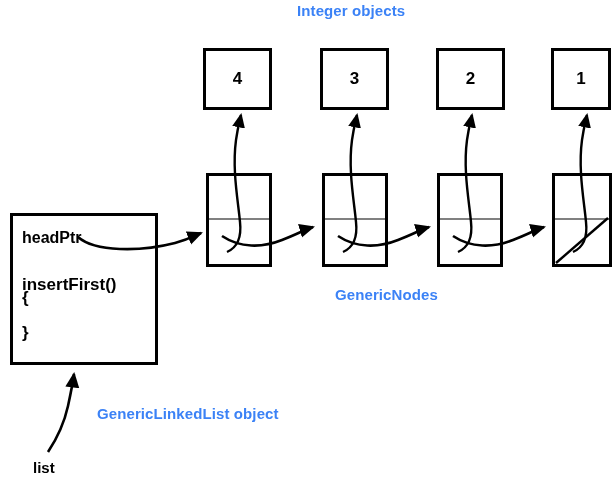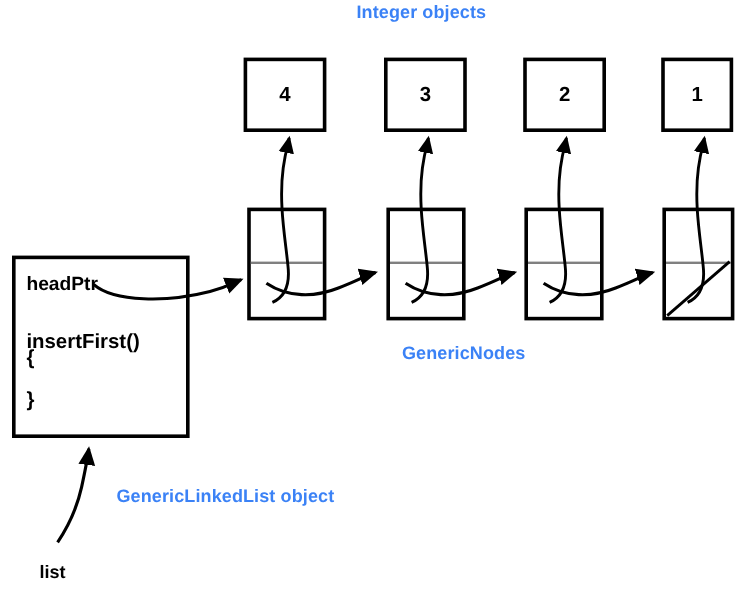--- a/index.html
+++ b/index.html
@@ -143,21 +143,21 @@
 
   <div class="panel" style="left:10px; top:213px; width:148px; height:152px;">
     <div class="panel-headptr">headPtr</div>
     <div class="panel-code code-fn">insertFirst()</div>
     <div class="panel-code code-ob">{</div>
     <div class="panel-code code-cb">}</div>
   </div>
 
   <div class="label caption-blue" style="left:97px; top:405px;">GenericLinkedList object</div>
 
-  <div class="label caption-black" style="left:33px; top:469px;">list</div>
+  <div class="label caption-black" style="left:33px; top:459px;">list</div>
 
   <svg class="svg-layer" viewBox="0 0 616 491" xmlns="http://www.w3.org/2000/svg">
     <defs>
       <marker id="arrowhead" markerWidth="7" markerHeight="7" refX="5.2" refY="3" orient="auto" markerUnits="strokeWidth">
         <path d="M0,0.3 L6,3 L0,5.7 Z" fill="#000000"></path>
       </marker>
     </defs>
 
     <path d="M 78,237 C 95,252 140,252 175,243 C 190,239 196,235 201,233" fill="none" stroke="#000000" stroke-width="2.6" marker-end="url(#arrowhead)"></path>
 

